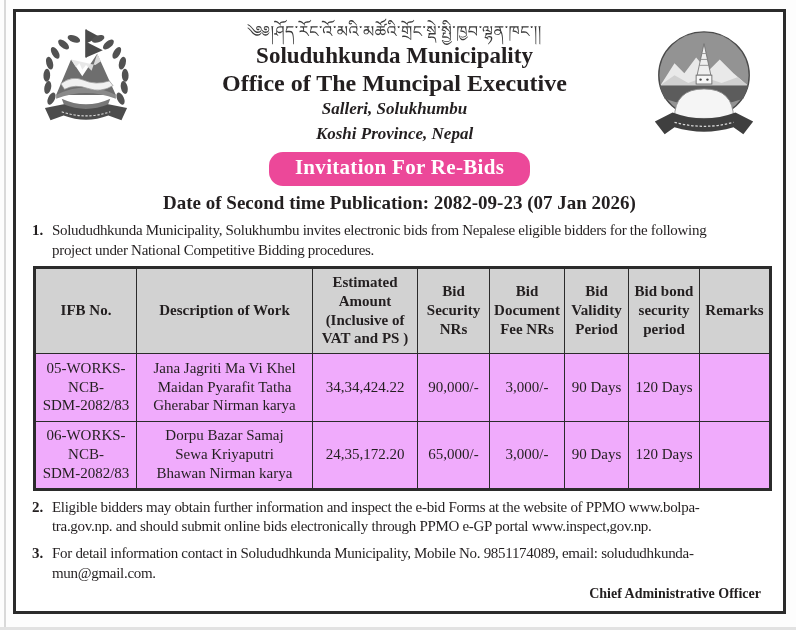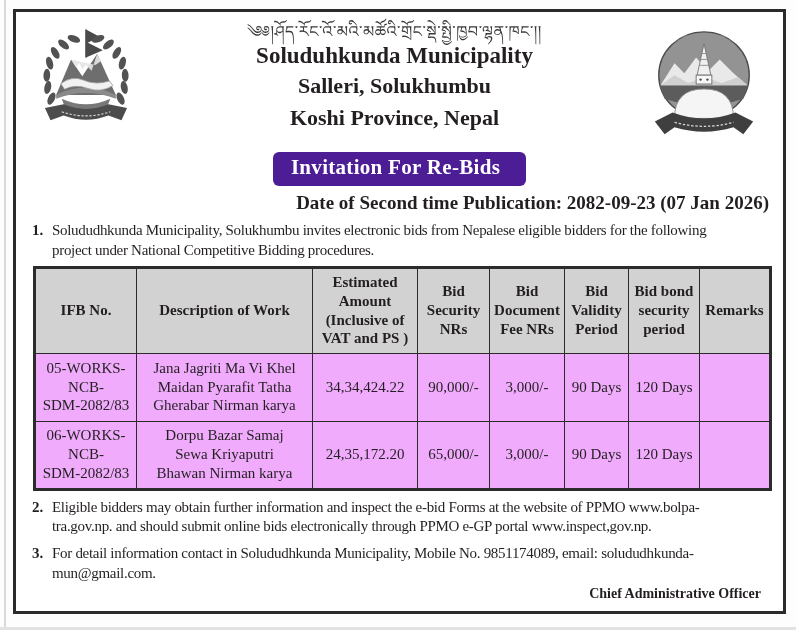--- a/index.html
+++ b/index.html
@@ -17,29 +17,29 @@
   }
   
   .header { display:flex; align-items:flex-start;gap:36px; }
   .logo { flex:0 0 auto; }
   .logo-left { width:116px; padding-top:4px; }
   .logo-right { width:126px; padding-top:6px; }
   .head-center { flex:1 1 auto; text-align:center; padding-top:2px; }
   .tibetan { font-size:16px; color:#3a3a3a; letter-spacing:0.5px; line-height:1.2; }
   .muni-name { font-size:23px; font-weight:bold; line-height:1.15; margin-top:2px; }
   .office-name { font-size:24px; font-weight:bold; line-height:1.15; }
-  .addr { font-size:22px; font-weight:bold; line-height:1.45; }
+  .addr { font-size:17px; font-weight:bold; line-height:1.45;font-style:italic; }
   
   .banner-wrap { text-align:center; margin-top:4px; }
   .banner {
-    display:inline-block; background:#4c1d95; color:#ffffff;
-    font-size:21px; font-weight:bold; padding:3px 26px 6px 18px;
-    border-radius:6px; letter-spacing:0.3px;
-  }
-  .date-line { text-align:right; font-size:19px; font-weight:bold; margin-top:6px; }
+    display:inline-block; background:#ec4899; color:#ffffff;
+    font-size:21px; font-weight:bold; padding:3px 26px 6px 26px;
+    border-radius:14px; letter-spacing:0.3px;
+  }
+  .date-line { text-align:center; font-size:19px; font-weight:bold; margin-top:6px; }
   
   .para { display:flex; margin-top:7px; padding-left:2px; }
   .pnum { flex:0 0 20px; font-weight:bold; font-size:15px; line-height:1.32; }
   .ptext { flex:1 1 auto; font-size:15px; line-height:1.32; letter-spacing:-0.3px; white-space:nowrap; }
   .b { font-weight:normal; }
   
   table.bids {
     border-collapse:collapse; margin:5px auto 0 3px; width:736px; table-layout:fixed;
   }
   table.bids th, table.bids td {
@@ -90,20 +90,21 @@
           <path d="M33 64 Q45 55 57 60 Q70 66 85 61 L89 66 Q76 74 62 69 Q48 64 37 70 Z" fill="#f1f1f1" stroke="#9a9a9a" stroke-width="0.8"></path>
           <path d="M34 80 Q60 92 86 80 L83 88 Q60 97 37 88 Z" fill="#787878"></path>
           <path d="M16 90 L36 86 Q60 96 84 86 L104 90 L98 103 L84 98 Q60 107 36 98 L22 103 Z" fill="#4c4c4c"></path>
           <path d="M34 94 Q60 103 86 94" stroke="#dcdcdc" stroke-width="1.2" fill="none" stroke-dasharray="2.5 1.8"></path>
         </svg>
       </div>
 
       <div class="head-center">
         <div class="tibetan">༄༅།ཤོད་རོང་འོ་མའི་མཚོའི་གྲོང་སྡེ་སྤྱི་ཁྱབ་ལྷན་ཁང་།།</div>
         <div class="muni-name">Soluduhkunda Municipality</div>
+        <div class="office-name">Office of The Muncipal Executive</div>
         <div class="addr">Salleri, Solukhumbu</div>
         <div class="addr">Koshi Province, Nepal</div>
       </div>
 
       <div class="logo logo-right">
         <svg viewBox="0 0 120 120" width="122" height="118">
           <ellipse cx="60" cy="50" rx="46" ry="44" fill="#939393" stroke="#4a4a4a" stroke-width="1.4"></ellipse>
           <path d="M16 60 L30 38 L40 48 L52 32 L64 46 L76 34 L90 48 L104 60 Z" fill="#e9e9e9"></path>
           <path d="M16 60 L30 50 L44 58 L60 52 L78 58 L94 52 L104 60 Z" fill="#c9c9c9" opacity="0.8"></path>
           <path d="M15 61 H105 L100 74 Q60 88 20 74 Z" fill="#5c5c5c"></path>

